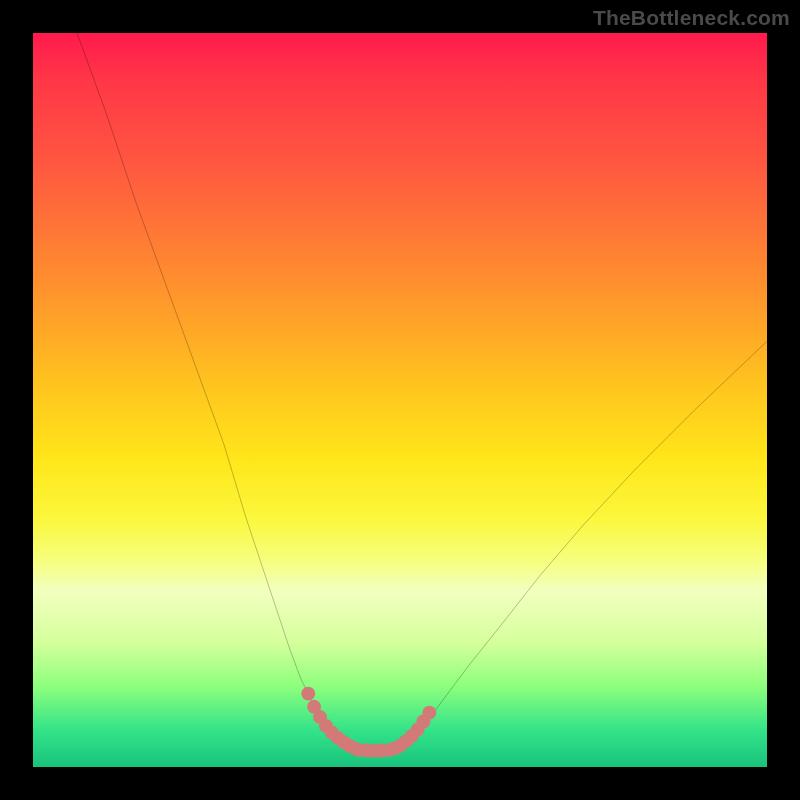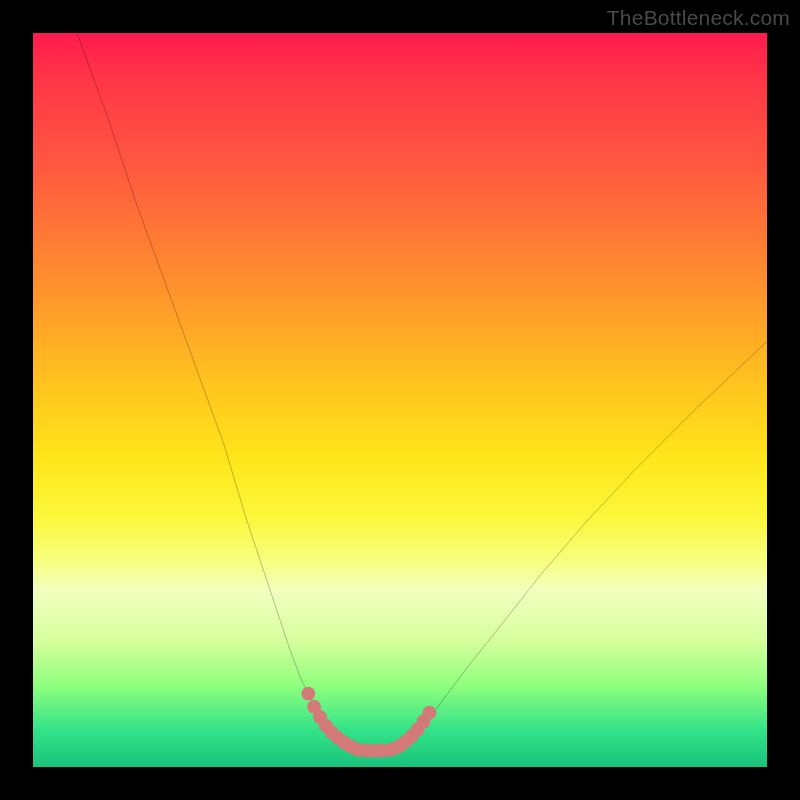--- a/index.html
+++ b/index.html
@@ -41,21 +41,21 @@
       #33e388 95%,
       #18c37c 100%
     );
   }
   .watermark {
     position: absolute;
     top: 6px;
     right: 10px;
     color: #4a4a4a;
     font-size: 21px;
-    font-weight: 400;
+    font-weight: 700;
     letter-spacing: 0.2px;
     z-index: 5;
     user-select: none;
   }
   svg.curves {
     position: absolute;
     left: 0;
     top: 0;
     width: 734px;
     height: 734px;

